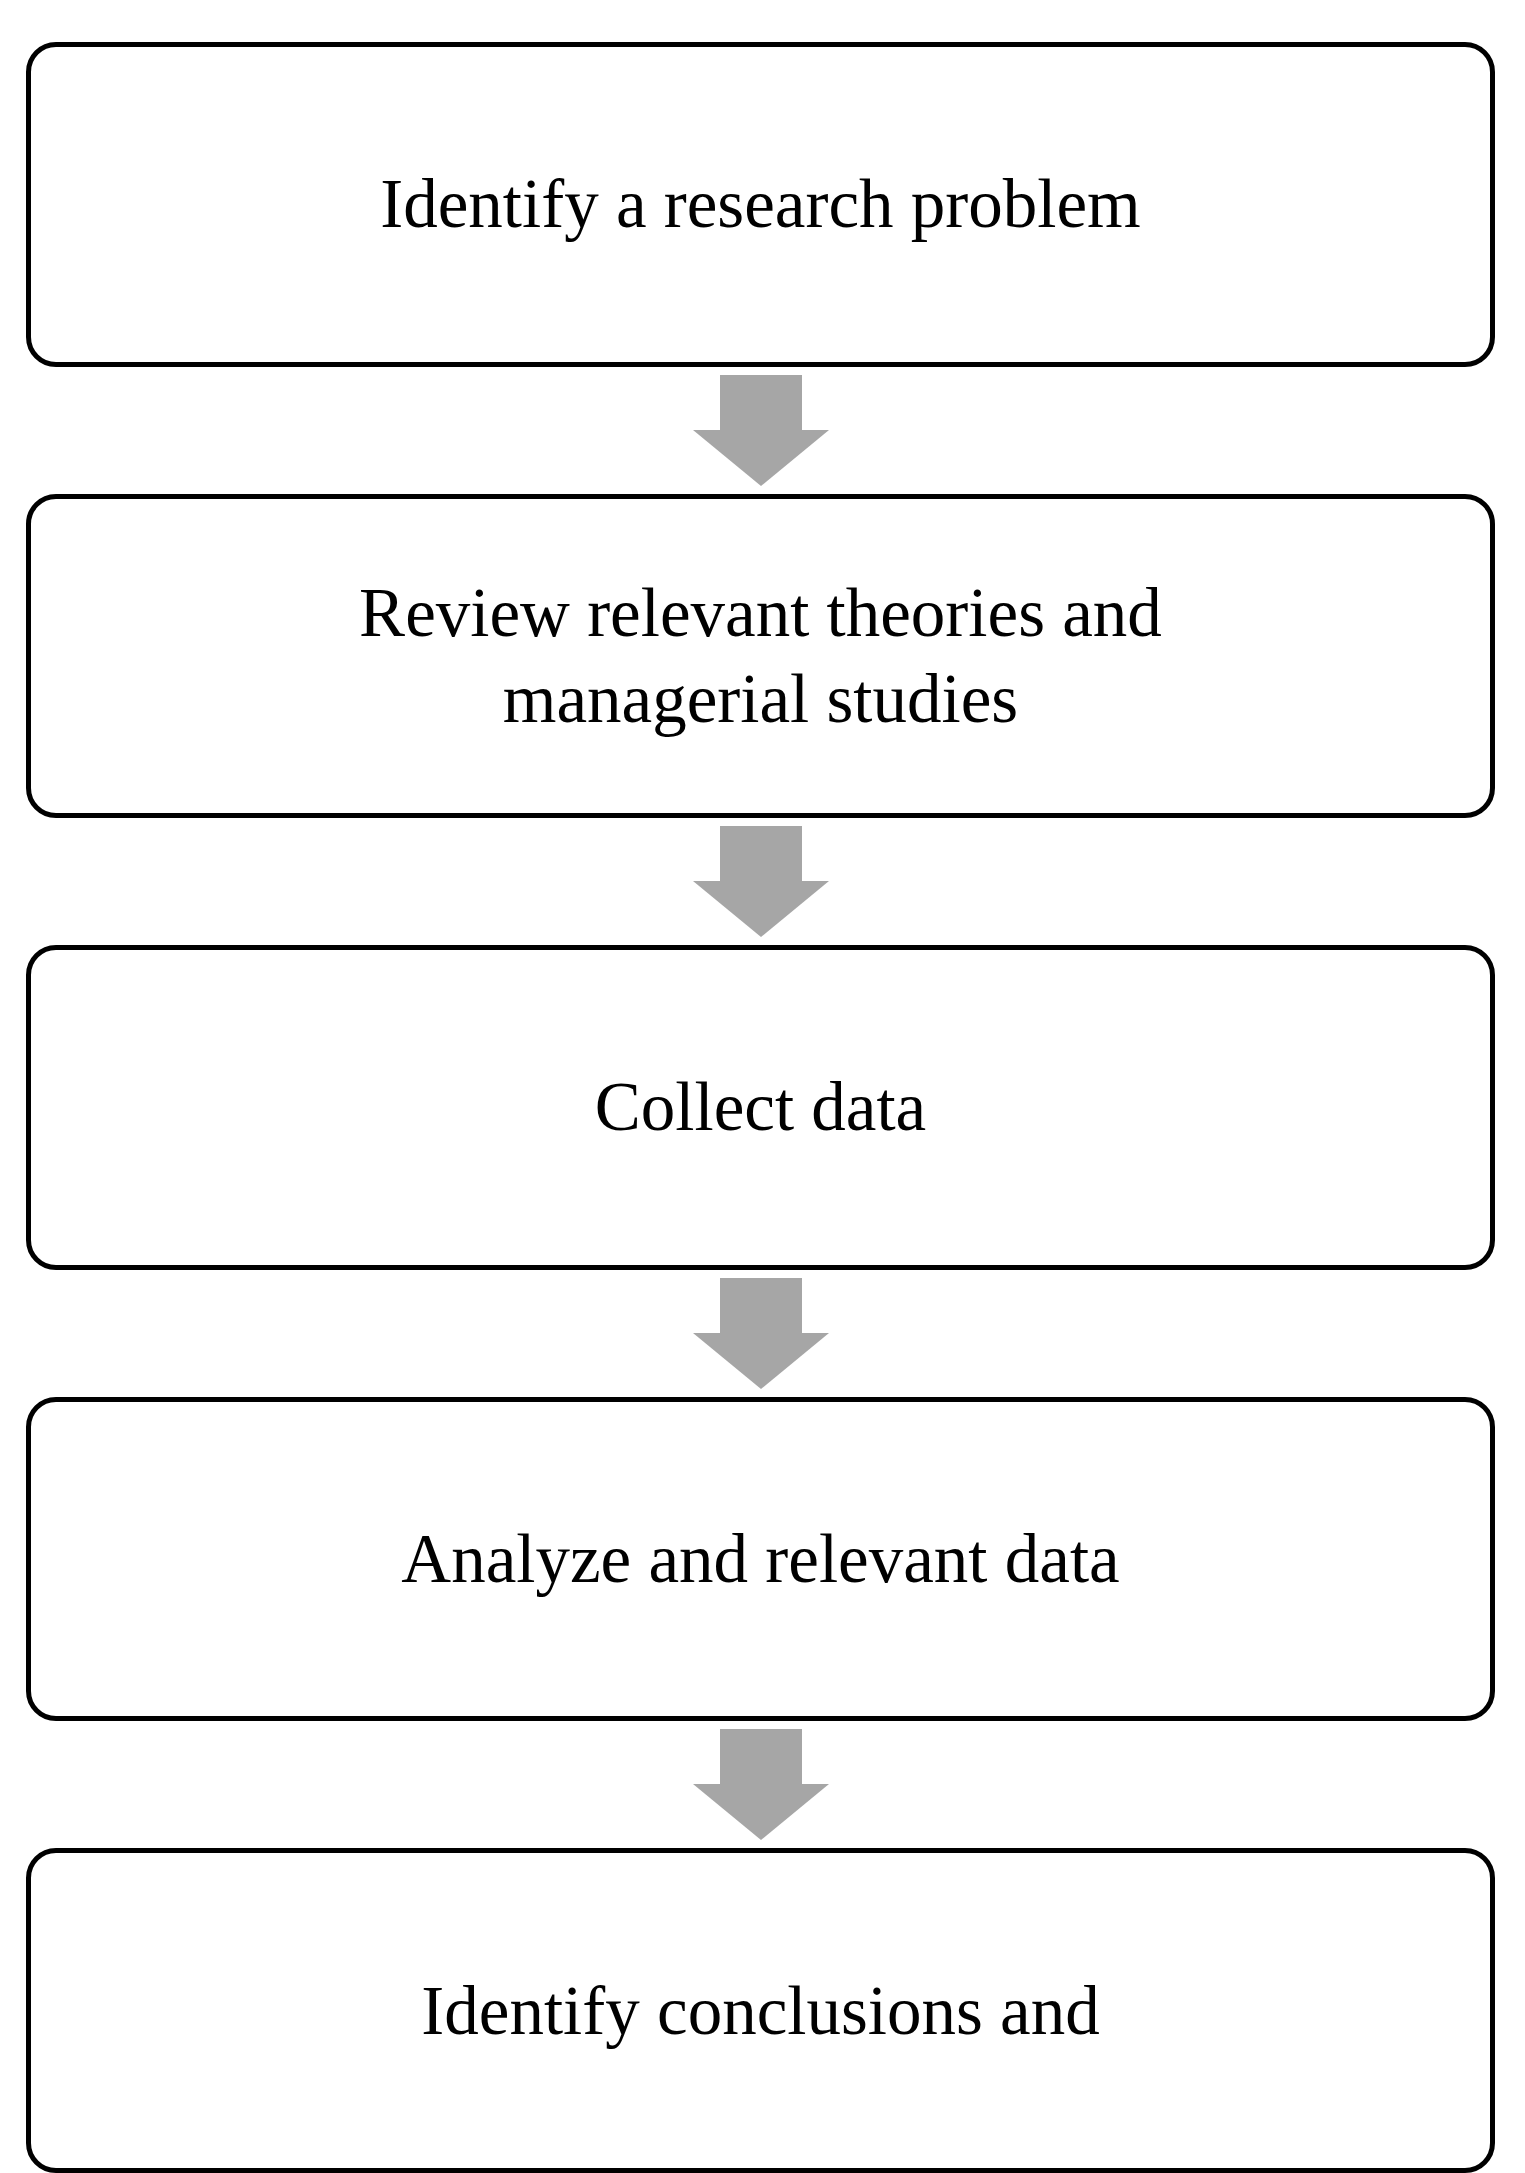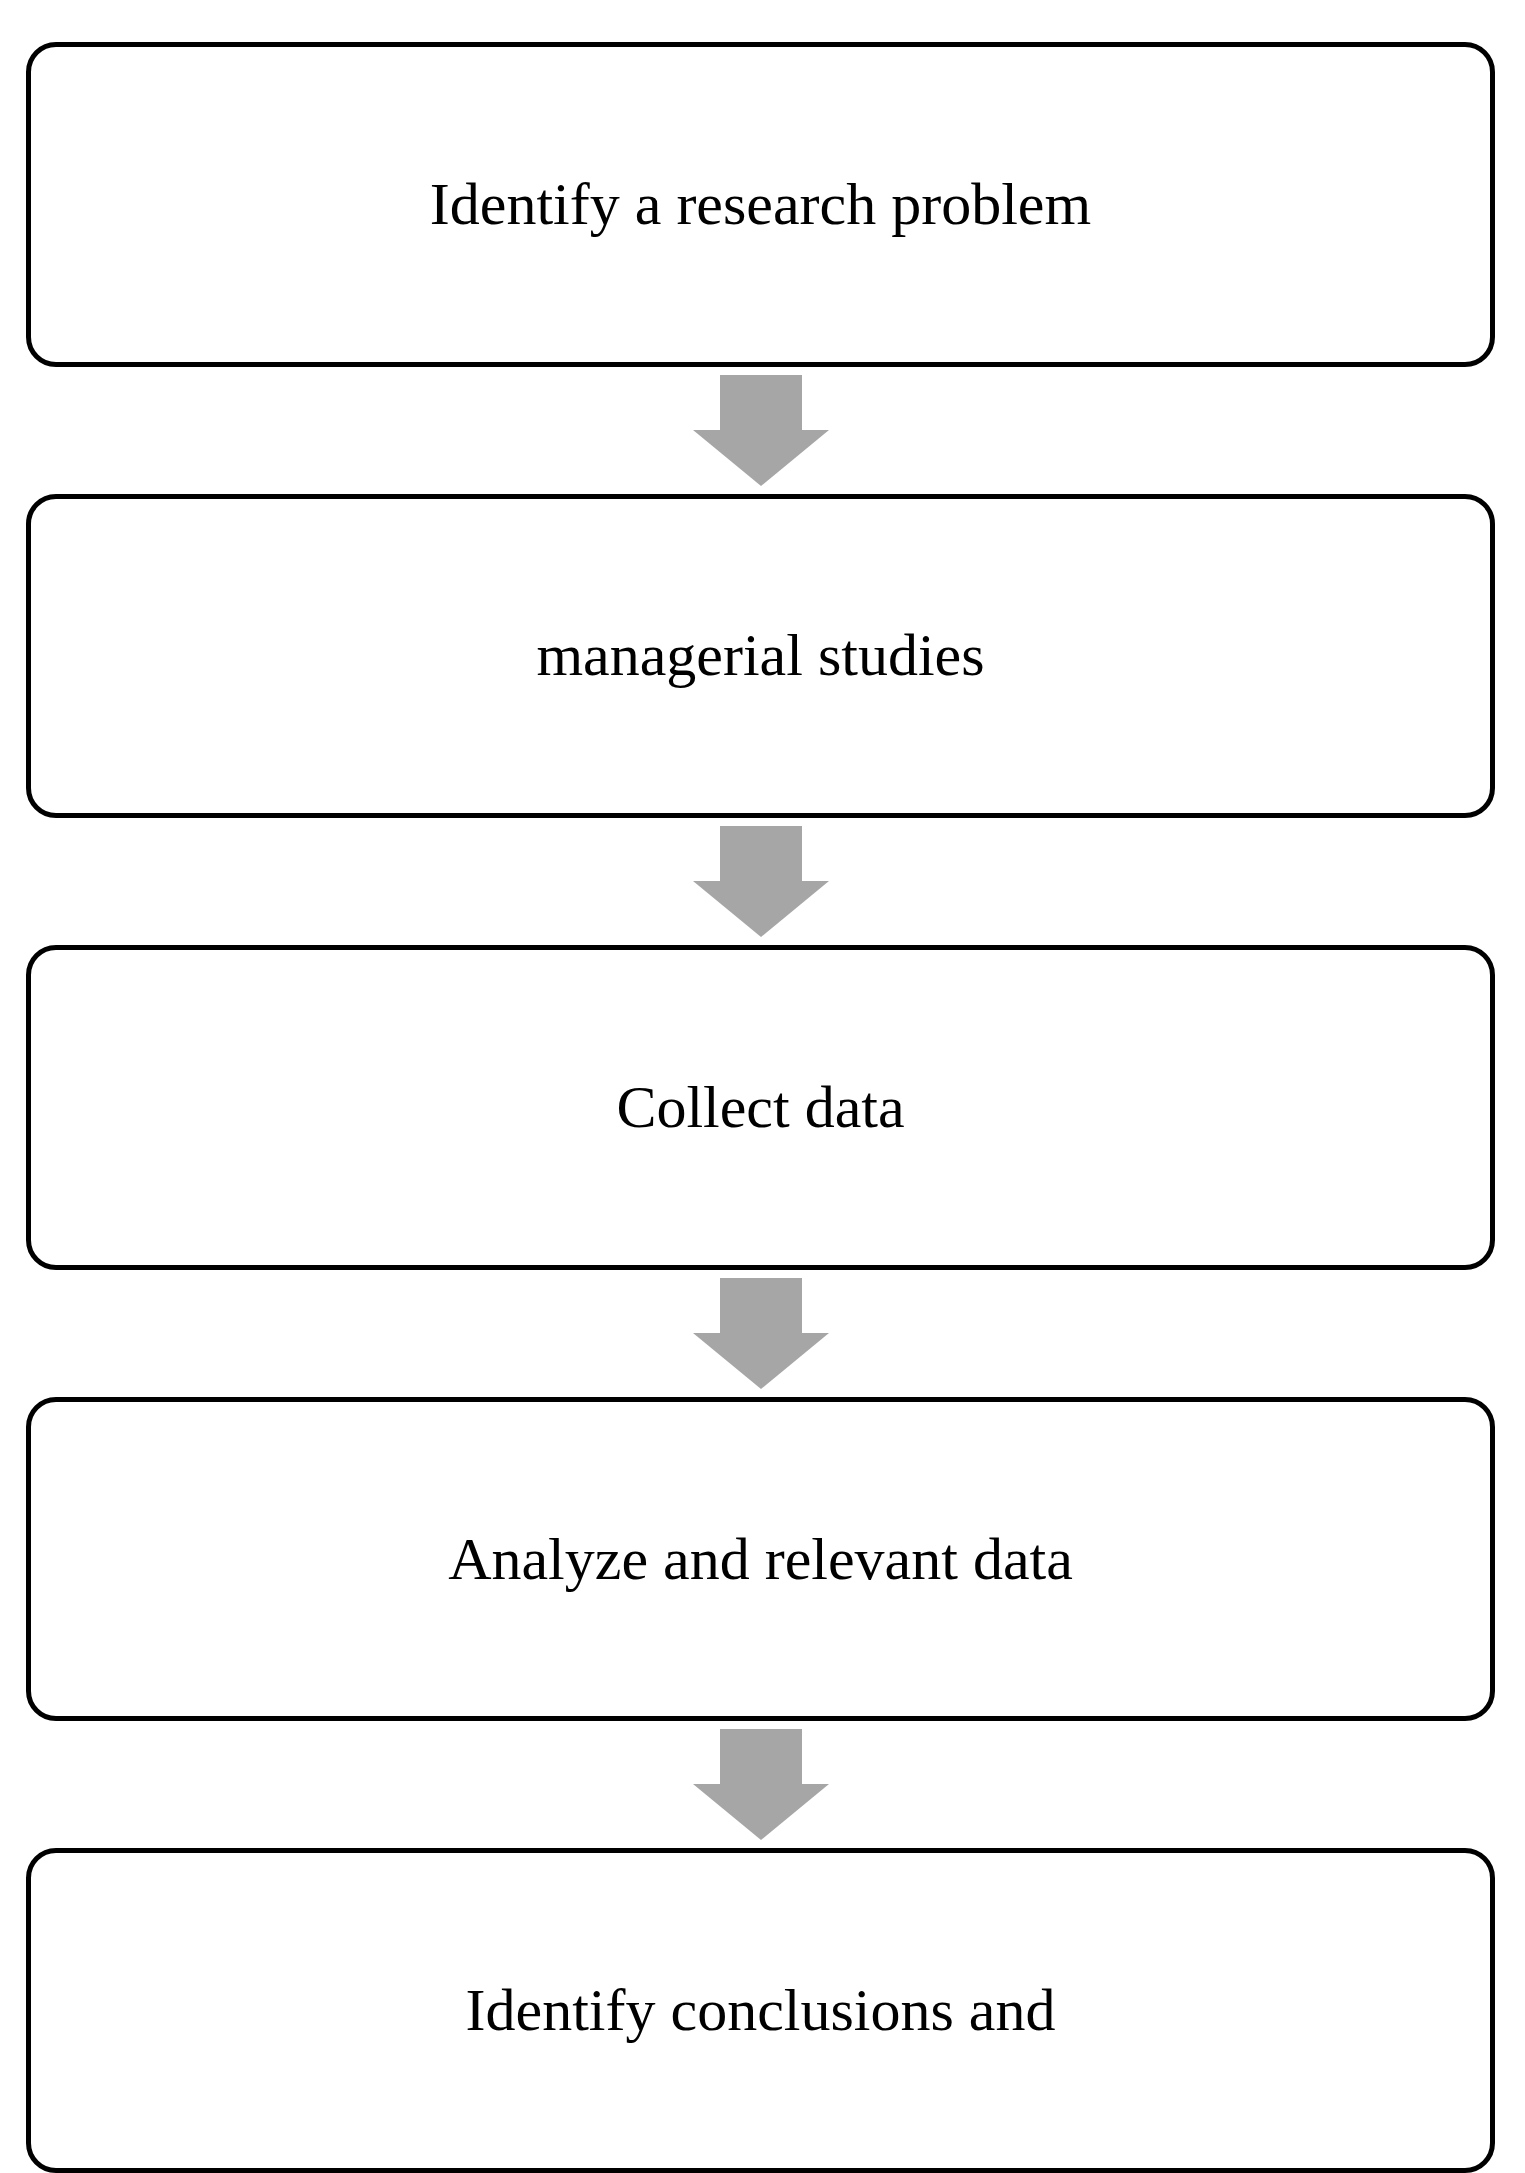--- a/index.html
+++ b/index.html
@@ -26,21 +26,21 @@
     height: 374px;
     border: 5px solid var(--color-box-border, #000000);
     border-radius: 30px;
     background: var(--color-box-fill, #ffffff);
     display: flex;
     flex-direction: column;
     justify-content: center;
     align-items: center;
     text-align: left;
     color: var(--color-text, #000000);
-    font-size: 60px;
+    font-size: 69px;
     line-height: 1.25;
   }
   .flow-box .line {
     white-space: nowrap;
   }
   .arrow-gap {
     width: 1469px;
     height: 147px;
     display: flex;
     justify-content: center;
@@ -75,20 +75,21 @@
   </div>
 
   <div class="arrow-gap">
     <div class="down-arrow">
       <div class="arrow-stem"></div>
       <div class="arrow-head"></div>
     </div>
   </div>
 
   <div class="flow-box">
+    <div class="line">Review relevant theories and</div>
     <div class="line">managerial studies</div>
   </div>
 
   <div class="arrow-gap">
     <div class="down-arrow">
       <div class="arrow-stem"></div>
       <div class="arrow-head"></div>
     </div>
   </div>
 

